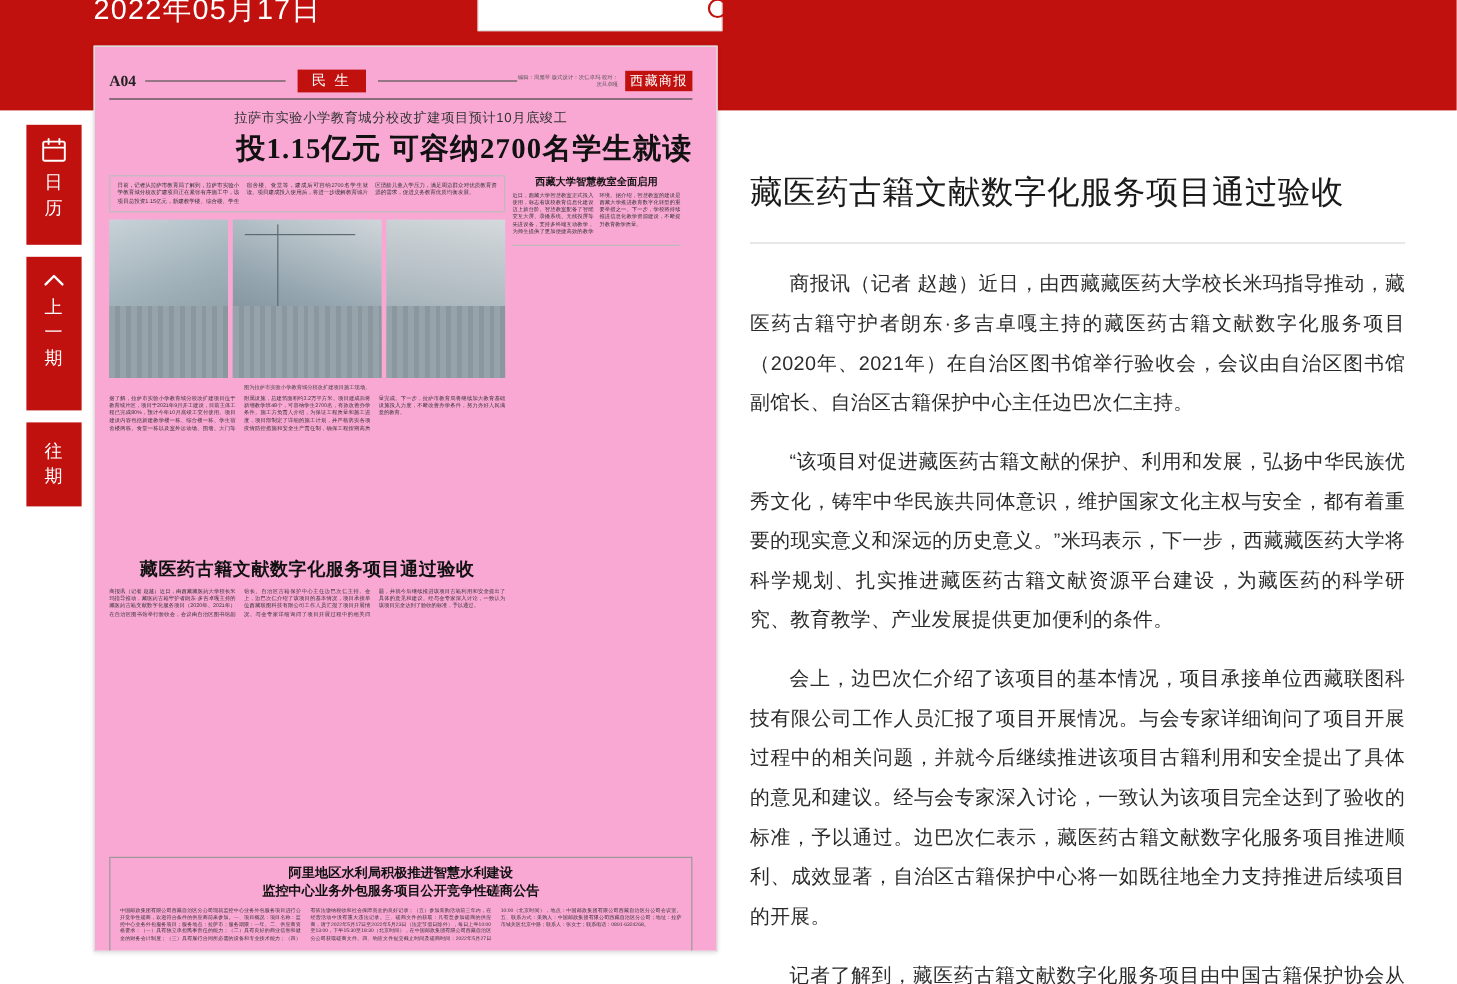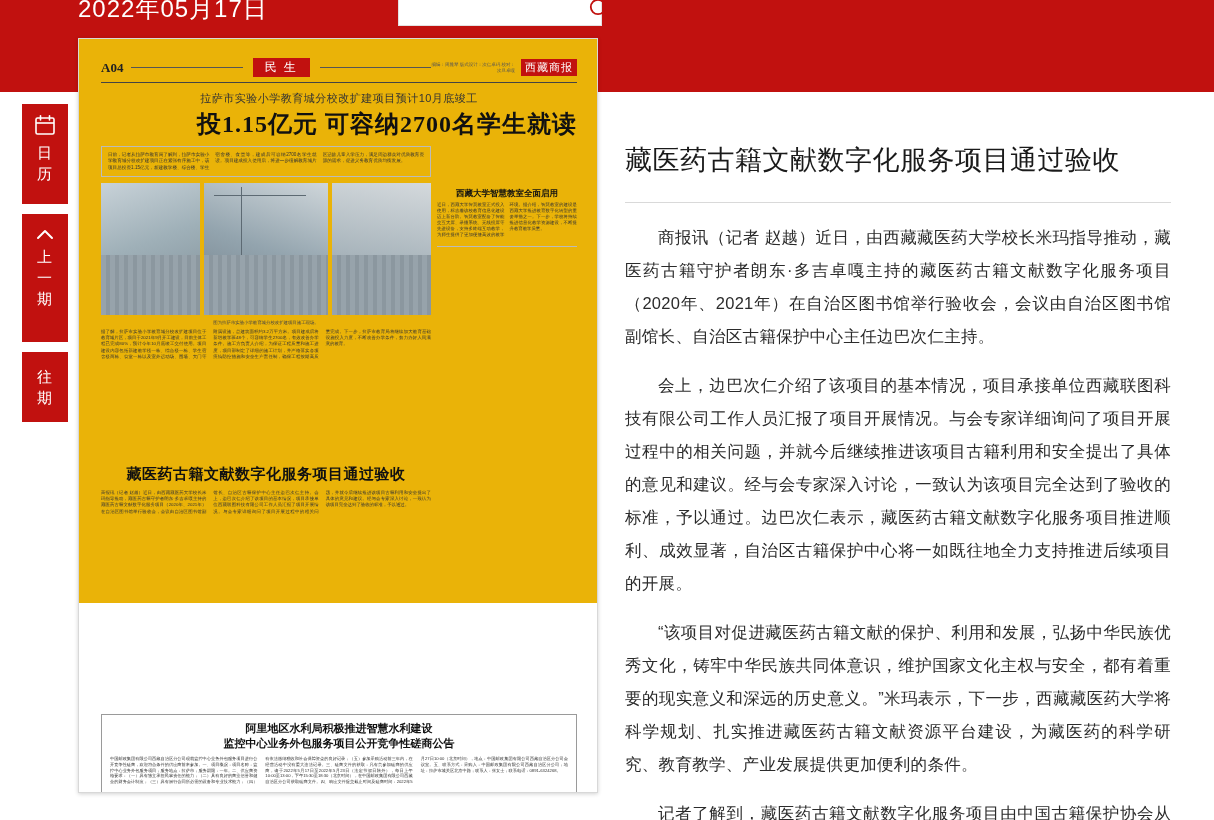--- a/index.html
+++ b/index.html
@@ -102,23 +102,23 @@
     left: 78px; top: 38px;
     width: 520px; height: 755px;
     background: #ffffff;
     border: 1px solid #d8d8d8;
     box-shadow: 0 1px 4px rgba(0,0,0,0.18);
     overflow: hidden;
   }
   .paper-inner {
     position: absolute;
     left: 0; top: 0;
-    width: 520px; height: 564px;
-    padding: 18px 22px 10px 22px;
-    background: #eab308;
+    width: 520px; height: 755px;
+    padding: 18px 22px 10px 12px;
+    background: #f9a8d4;
   }
   
   .paper-masthead {
     display: flex;
     align-items: center;
     border-bottom: 1px solid #444;
     padding-bottom: 4px;
     margin-bottom: 4px;
     height: 26px;
   }
@@ -264,21 +264,20 @@
   
   .r-item { margin-bottom: 7px; }
   .r-title {
     font-size: 8.5px;
     font-weight: bold;
     color: #111;
     text-align: center;
     line-height: 11px;
     margin-bottom: 3px;
     font-family: "Liberation Serif", serif;
-    margin-top: 42px;
   }
   .r-text {
     font-size: 4.4px;
     line-height: 6.1px;
     color: #333;
     text-align: justify;
     column-count: 2;
     column-gap: 5px;
     overflow: hidden;
   }
@@ -457,19 +456,19 @@
 
       </div>
 
     </div>
   </div>
 
   <div class="article">
     <h1 class="article-title">藏医药古籍文献数字化服务项目通过验收</h1>
     <div class="article-body">
       <p>商报讯（记者 赵越）近日，由西藏藏医药大学校长米玛指导推动，藏医药古籍守护者朗东·多吉卓嘎主持的藏医药古籍文献数字化服务项目（2020年、2021年）在自治区图书馆举行验收会，会议由自治区图书馆副馆长、自治区古籍保护中心主任边巴次仁主持。</p>
+      <p>“该项目对促进藏医药古籍文献的保护、利用和发展，弘扬中华民族优秀文化，铸牢中华民族共同体意识，维护国家文化主权与安全，都有着重要的现实意义和深远的历史意义。”米玛表示，下一步，西藏藏医药大学将科学规划、扎实推进藏医药古籍文献资源平台建设，为藏医药的科学研究、教育教学、产业发展提供更加便利的条件。</p>
       <p>会上，边巴次仁介绍了该项目的基本情况，项目承接单位西藏联图科技有限公司工作人员汇报了项目开展情况。与会专家详细询问了项目开展过程中的相关问题，并就今后继续推进该项目古籍利用和安全提出了具体的意见和建议。经与会专家深入讨论，一致认为该项目完全达到了验收的标准，予以通过。边巴次仁表示，藏医药古籍文献数字化服务项目推进顺利、成效显著，自治区古籍保护中心将一如既往地全力支持推进后续项目的开展。</p>
-      <p>“该项目对促进藏医药古籍文献的保护、利用和发展，弘扬中华民族优秀文化，铸牢中华民族共同体意识，维护国家文化主权与安全，都有着重要的现实意义和深远的历史意义。”米玛表示，下一步，西藏藏医药大学将科学规划、扎实推进藏医药古籍文献资源平台建设，为藏医药的科学研究、教育教学、产业发展提供更加便利的条件。</p>
       <p>记者了解到，藏医药古籍文献数字化服务项目由中国古籍保护协会从2020年开始分五年执行，共投入100万元的社会公益资助金。本次验收的是2020年和2021年的项目。根据协议，2020年和2021年分别完成6667页和6700页的藏医药古籍数字化处理，实际分别完成了7030页和7348页，两年超额完成了1011页。</p>
     </div>
   </div>
 
 </div>
 
 </body></html>

